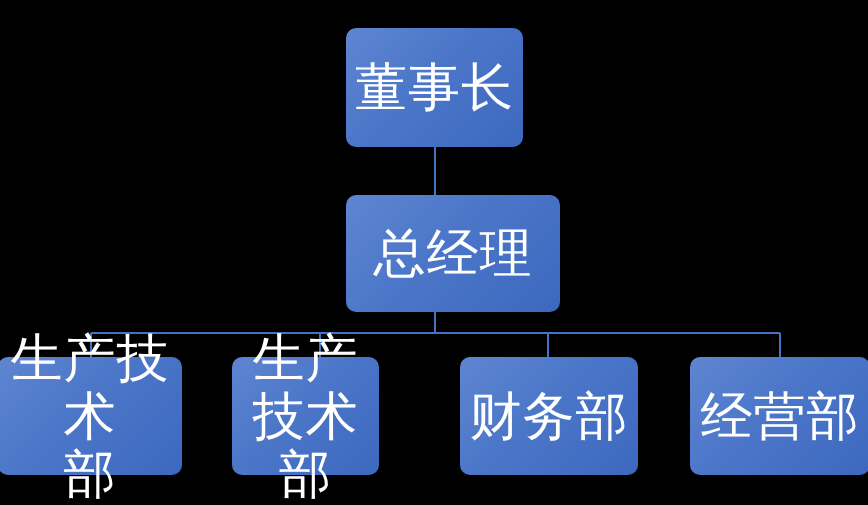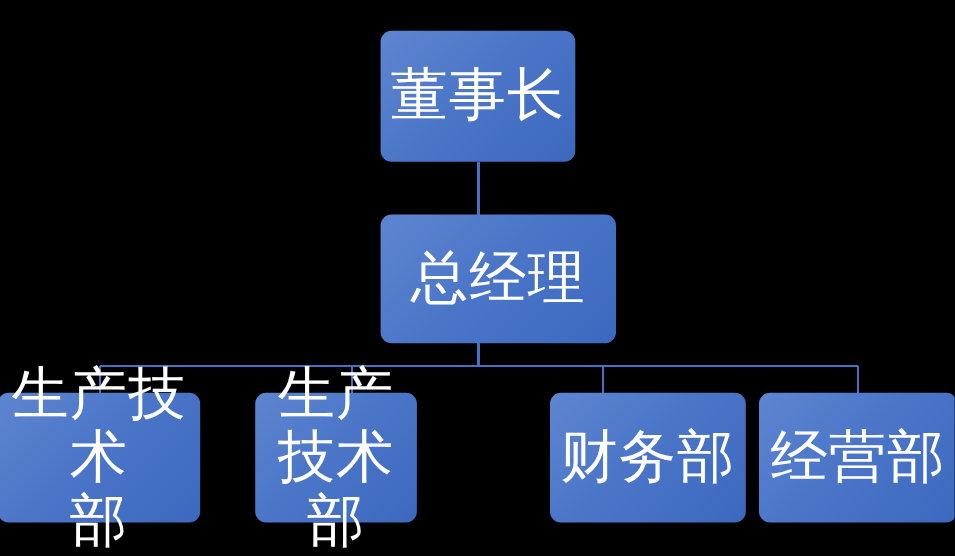--- a/index.html
+++ b/index.html
@@ -39,21 +39,21 @@
     line-height: 1.12;
     letter-spacing: 1px;
     font-weight: 400;
     padding: 0 6px;
     white-space: pre-line;
   }
   .node-l1 { left: 346px; top: 28px;  width: 177px; height: 119px; }
   .node-l2 { left: 346px; top: 195px; width: 214px; height: 117px; }
   .node-d0 { left: -2px;  top: 357px; width: 184px; height: 118px; }
   .node-d1 { left: 232px; top: 357px; width: 147px; height: 118px; }
-  .node-d2 { left: 460px; top: 357px; width: 178px; height: 118px; margin-left: 40px; }
+  .node-d2 { left: 460px; top: 357px; width: 178px; height: 118px; }
   .node-d3 { left: 690px; top: 357px; width: 180px; height: 118px; }
 </style>
 </head>
 <body>
 
 <div id="canvas">
 
   <svg class="connector-layer" width="868" height="505" viewBox="0 0 868 505">
     <g stroke="#4472C4" stroke-width="2" fill="none" shape-rendering="crispEdges">
       <line x1="435" y1="147" x2="435" y2="195"></line>

